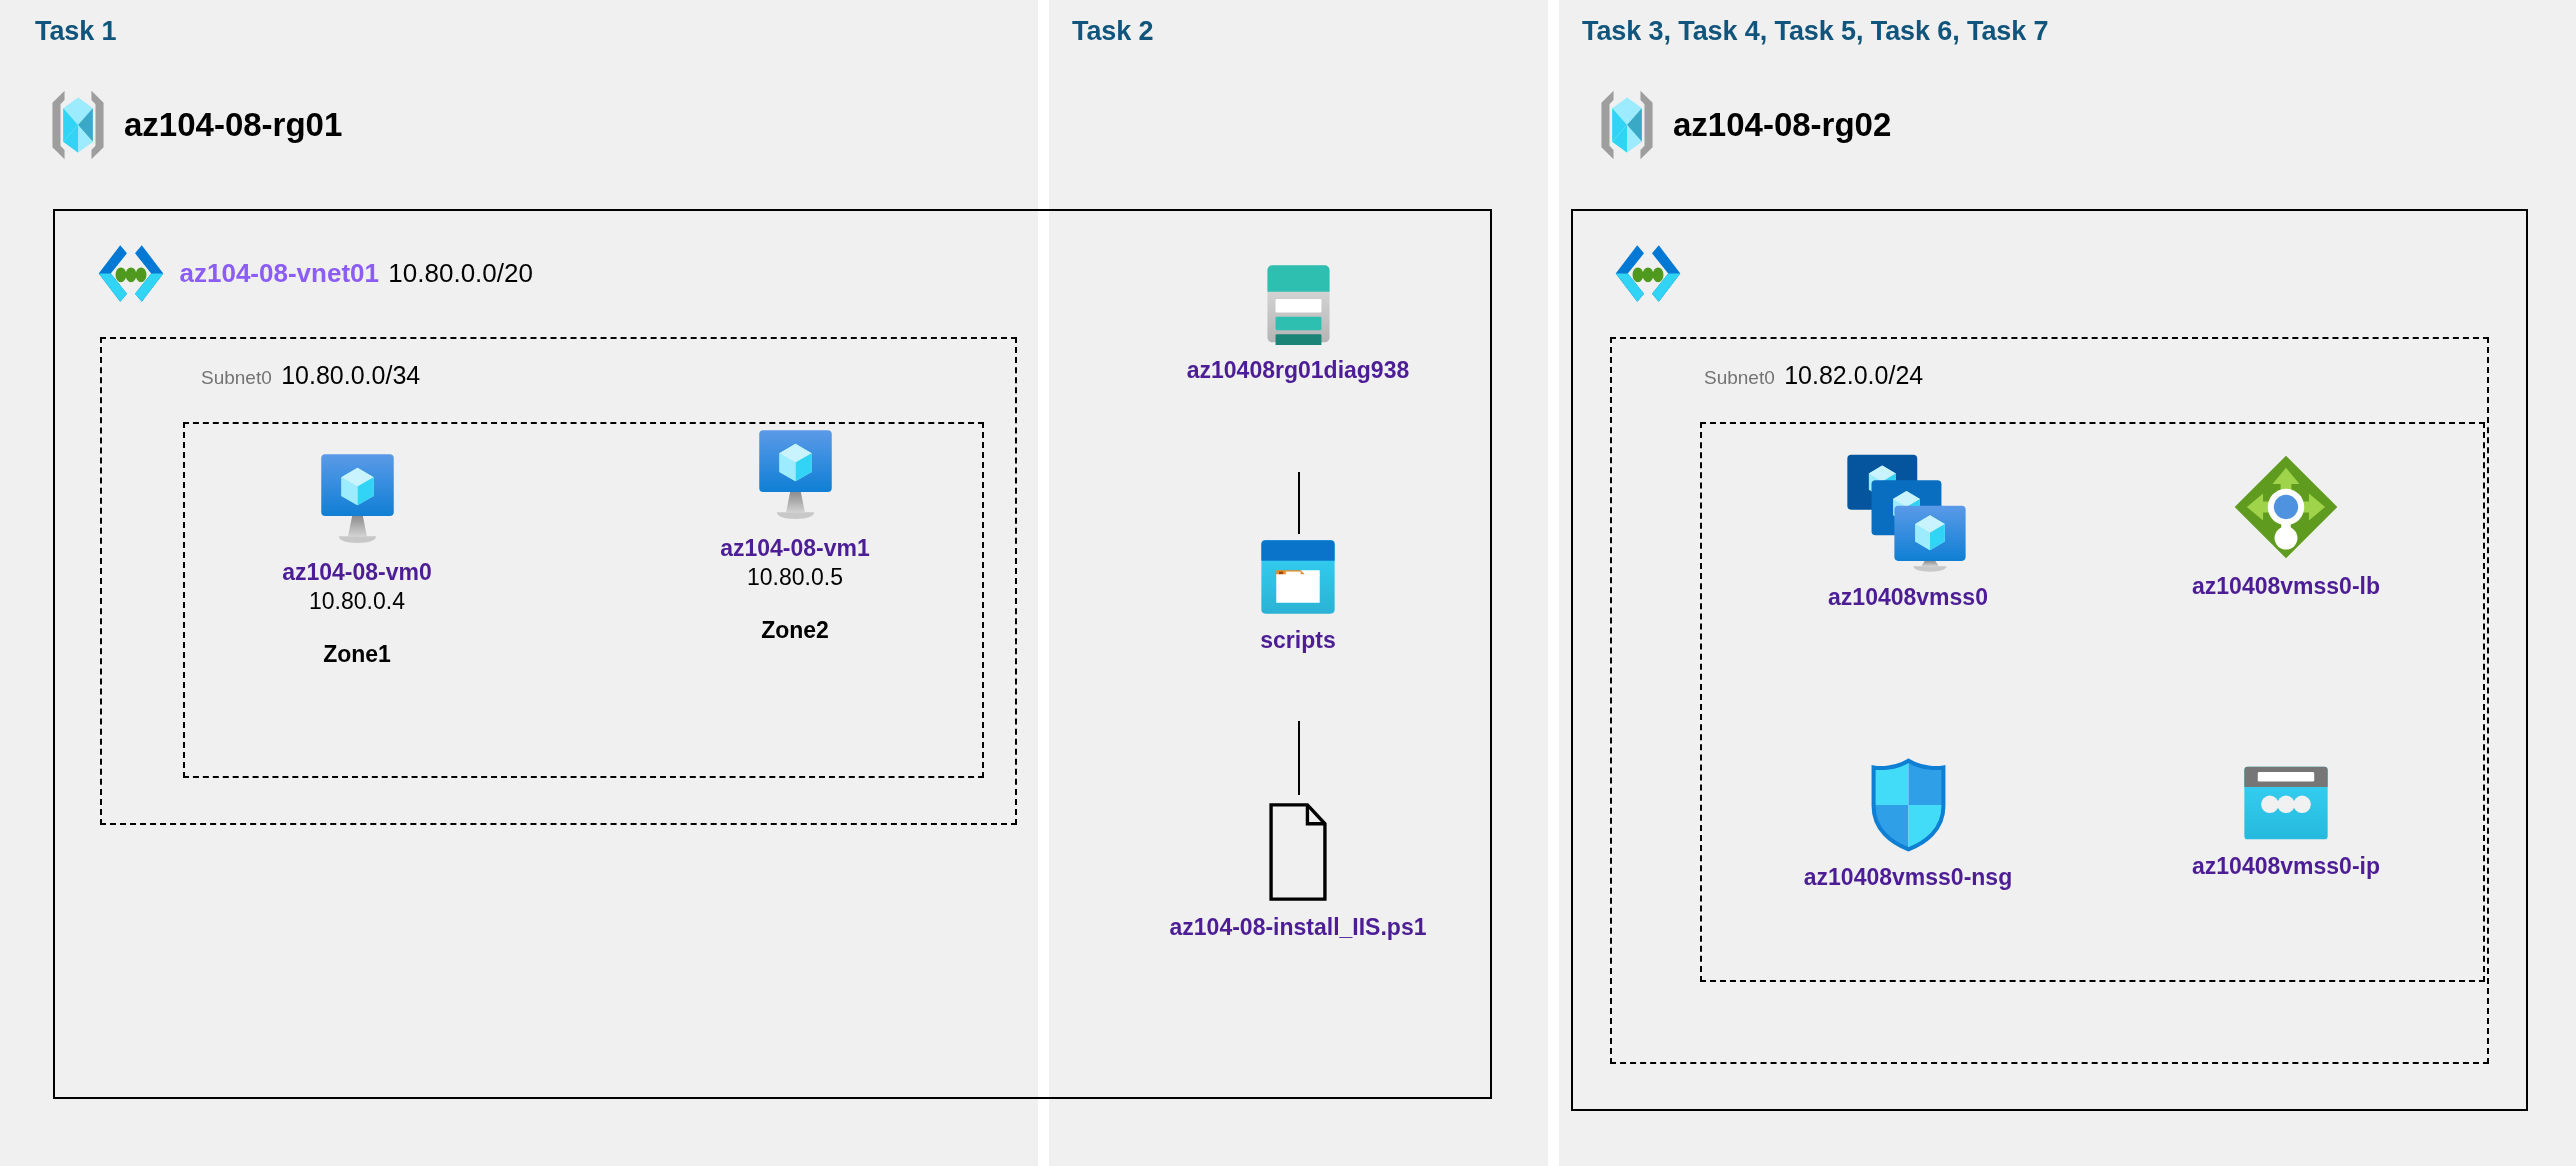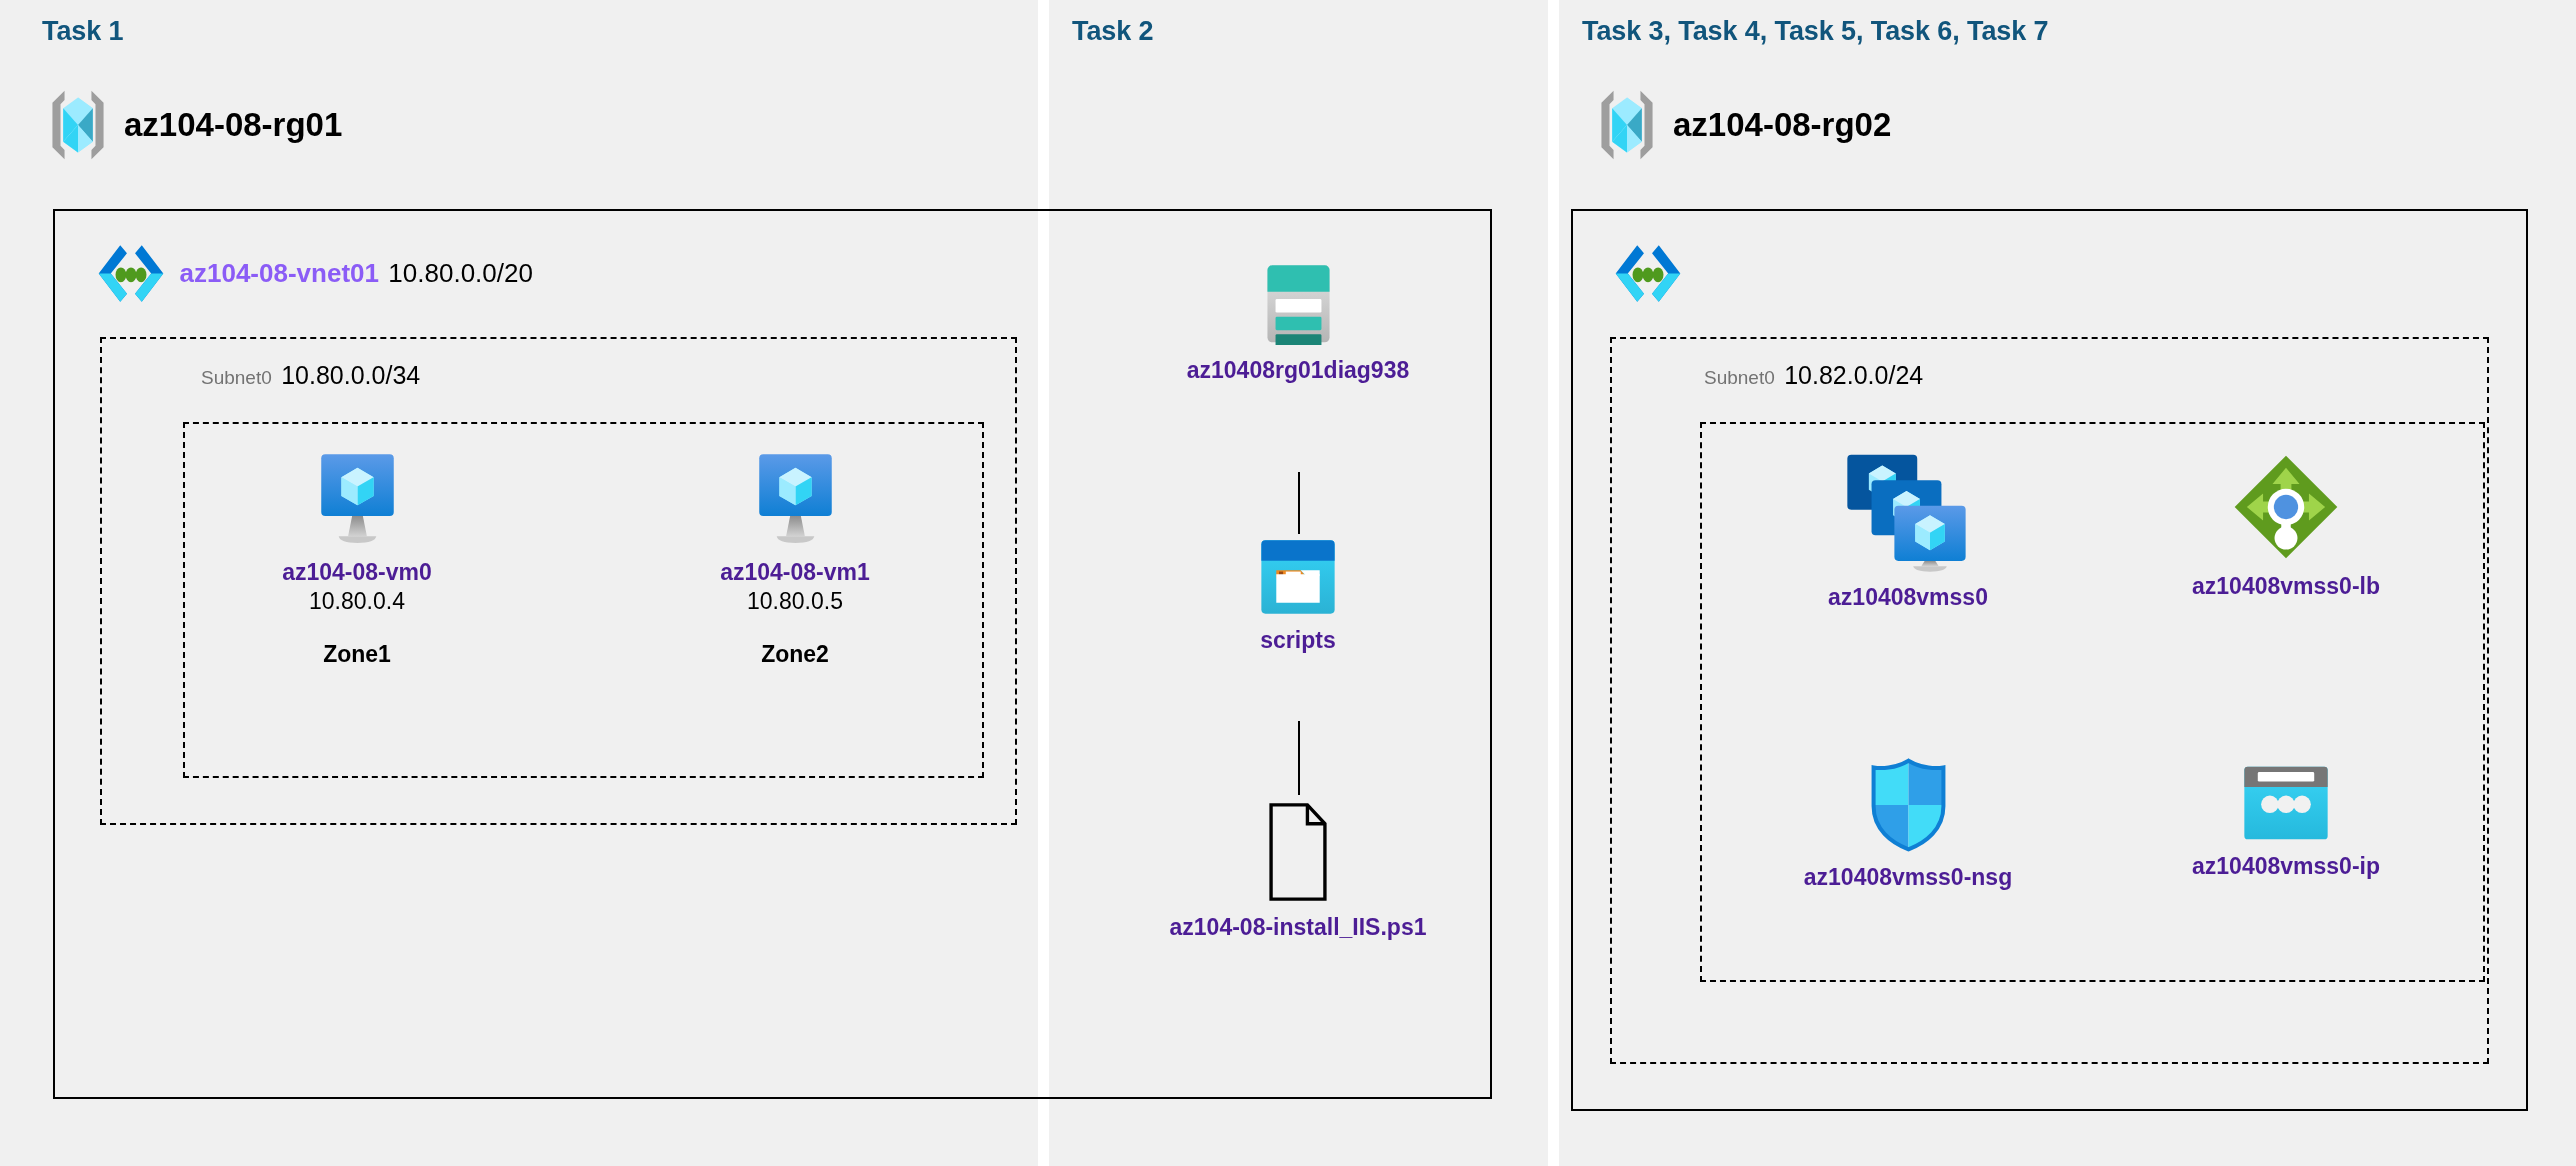--- a/index.html
+++ b/index.html
@@ -133,21 +133,21 @@
   
   svg { display: block; }
 </style>
 </head>
 <body>
 
 <div class="panel" id="panel-task1"></div>
 <div class="panel" id="panel-task2"></div>
 <div class="panel" id="panel-task3"></div>
 
-<div class="task-heading" style="left:42px; top:16px;">Task 1</div>
+<div class="task-heading" style="left:35px; top:16px;">Task 1</div>
 
 <div class="rg-label" style="left:47px; top:88px;">
   <span>
     <svg width="62" height="74" viewBox="0 0 92 110">
 
       <path d="M26 4 L8 22 L8 88 L26 106 L26 92 L20 86 L20 24 L26 18 Z" fill="#9e9e9e"></path>
 
       <path d="M66 4 L84 22 L84 88 L66 106 L66 92 L72 86 L72 24 L66 18 Z" fill="#9e9e9e"></path>
 
       <path d="M46 14 L68 30 L68 80 L46 96 L24 80 L24 30 Z" fill="#9cebff"></path>
@@ -208,21 +208,21 @@
       <path d="M66 50 L42 36 L42 64 L66 78 Z" fill="#9cebff"></path>
       <path d="M58 94 L74 94 L80 124 L52 124 Z" fill="url(#vms0)"></path>
       <path d="M38 124 Q40 134 66 134 Q92 134 94 124 Z" fill="#c8c8c8"></path>
     </svg>
   </span>
   <span class="node-caption">az104-08-vm0</span>
   <span class="node-sub">10.80.0.4</span>
   <span class="node-zone">Zone1</span>
 </div>
 
-<div class="node" style="left:694px; top:453px; width:202px;">
+<div class="node" style="left:694px; top:429px; width:202px;">
   <span>
     <svg width="89" height="94" viewBox="0 0 132 140">
       <defs>
         <linearGradient id="vmg1" x1="0" y1="0" x2="0" y2="1">
           <stop offset="0%" stop-color="#5b9ae8"></stop>
             <stop offset="100%" stop-color="#0f7fd4"></stop>
         </linearGradient>
         <linearGradient id="vms1" x1="0" y1="0" x2="0" y2="1">
           <stop offset="0%" stop-color="#8d8d8d"></stop>
             <stop offset="100%" stop-color="#d2d2d2"></stop>

